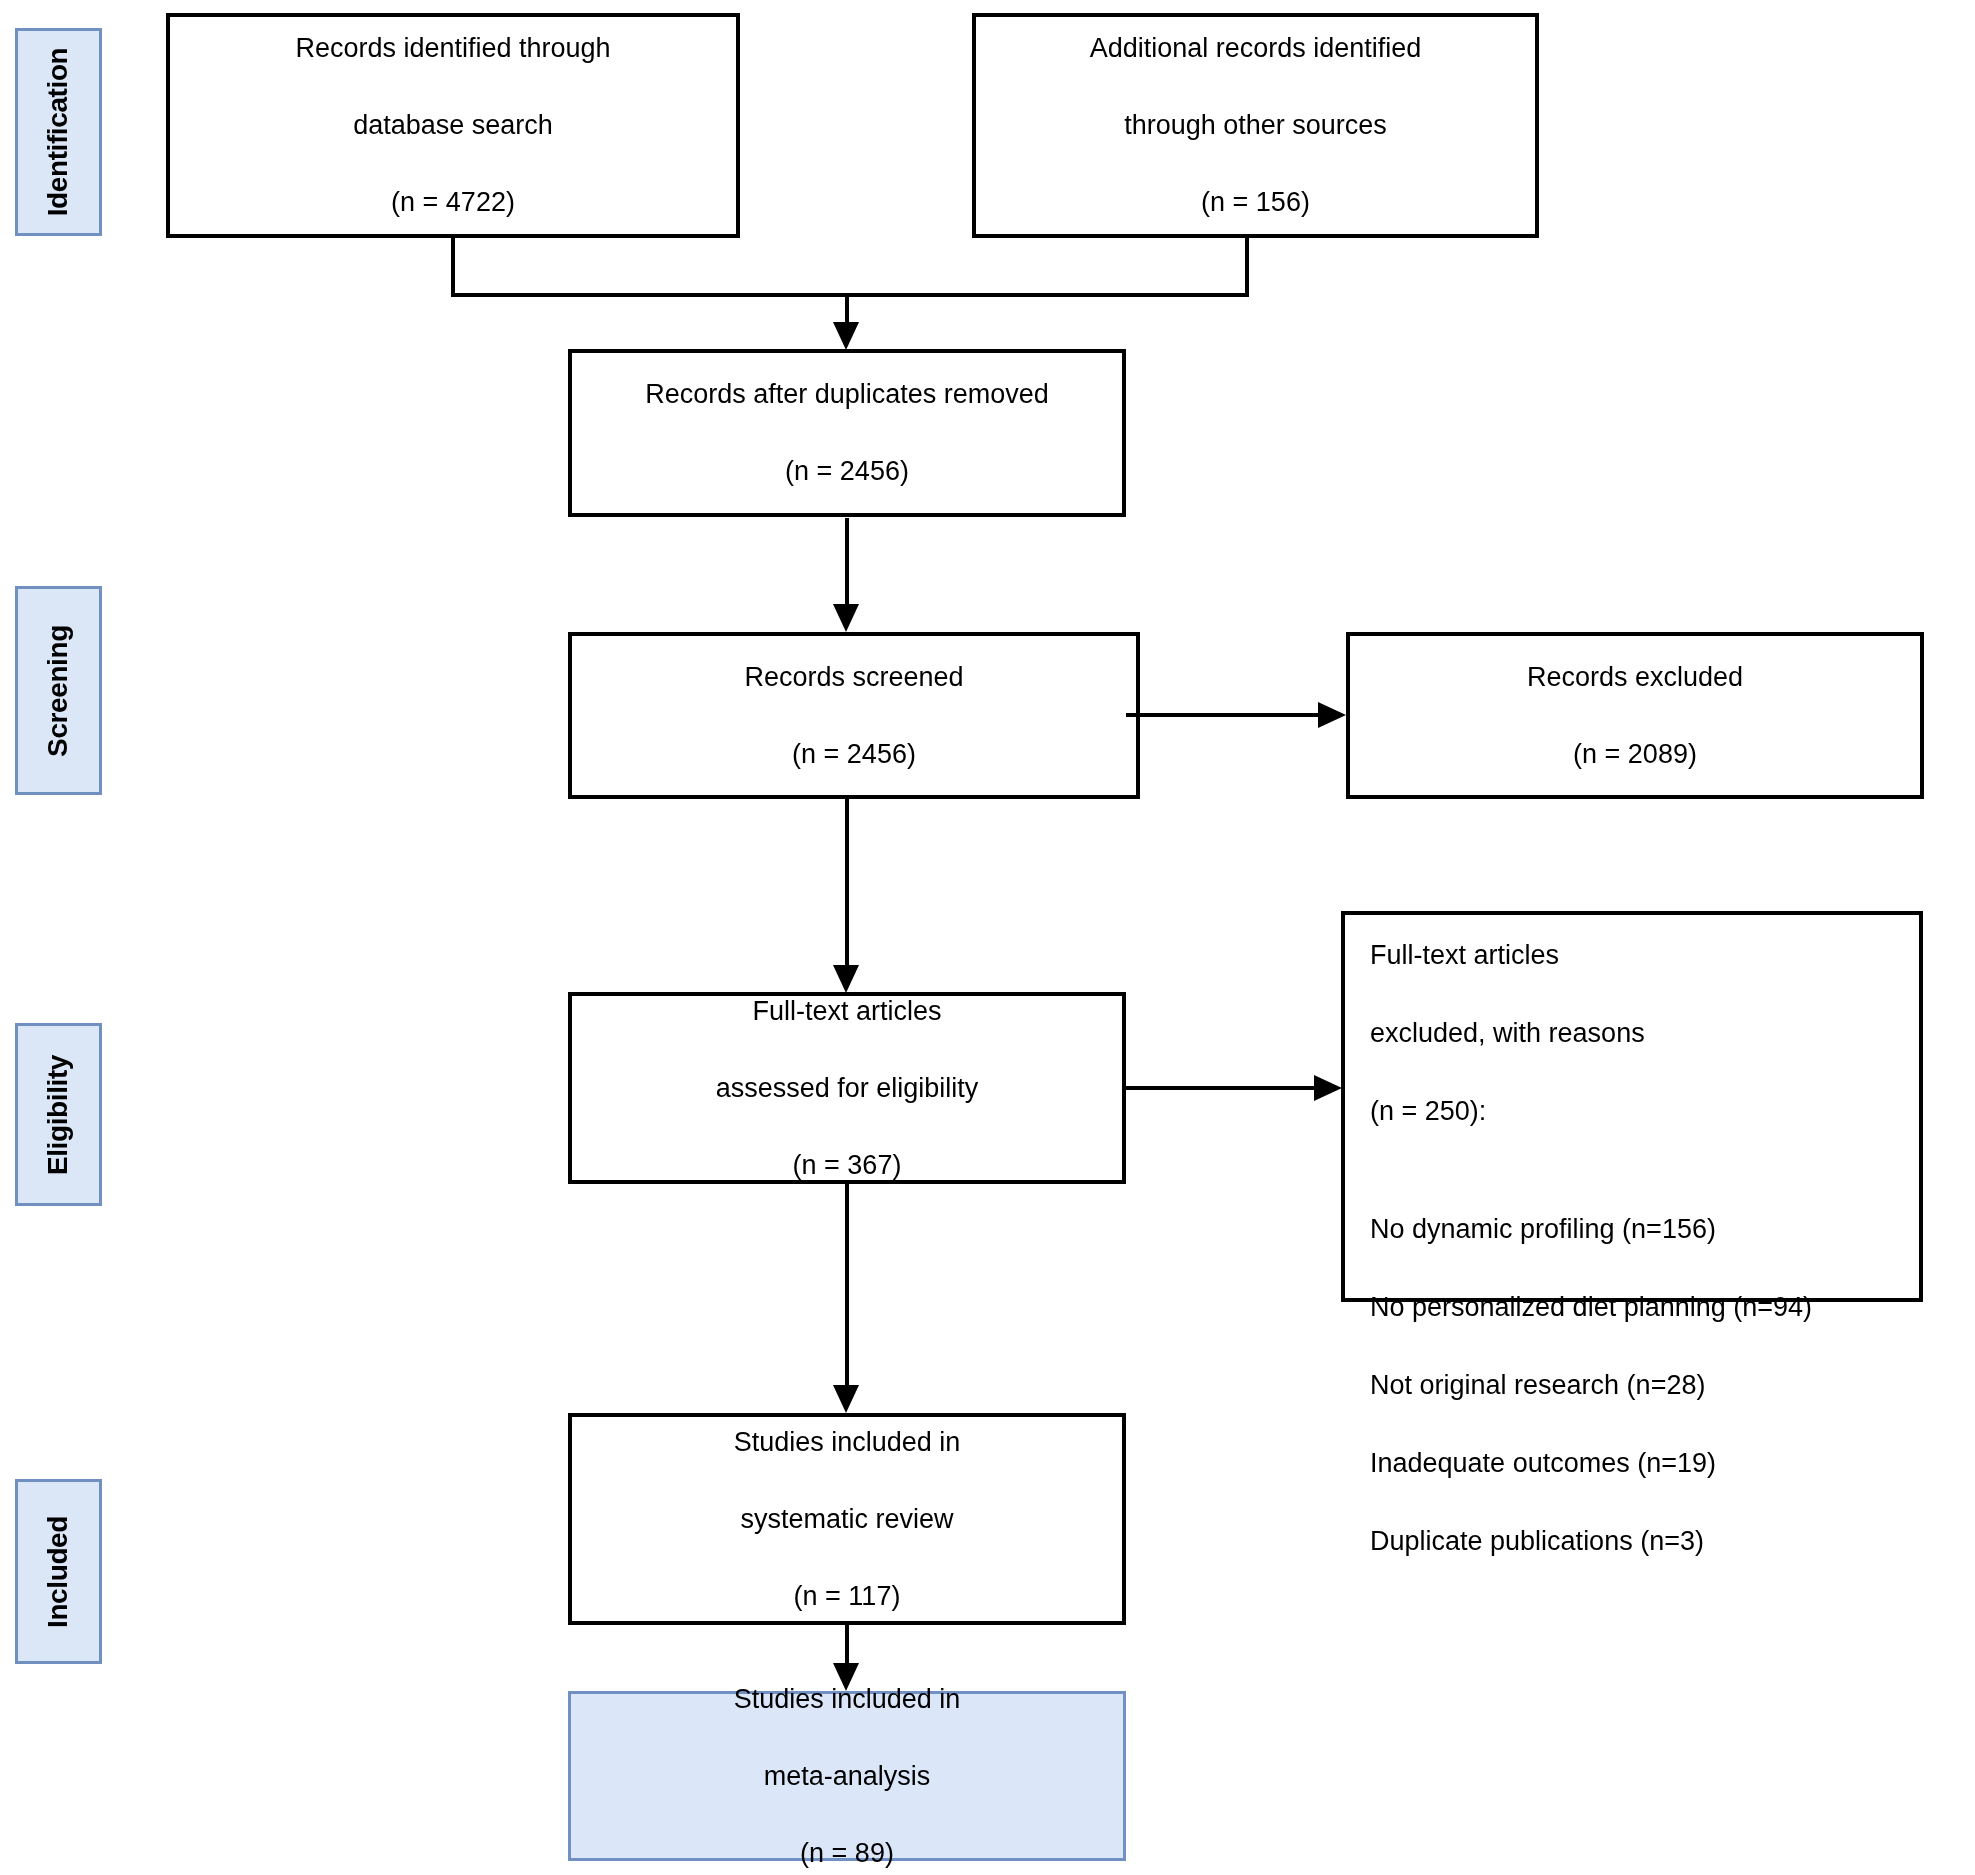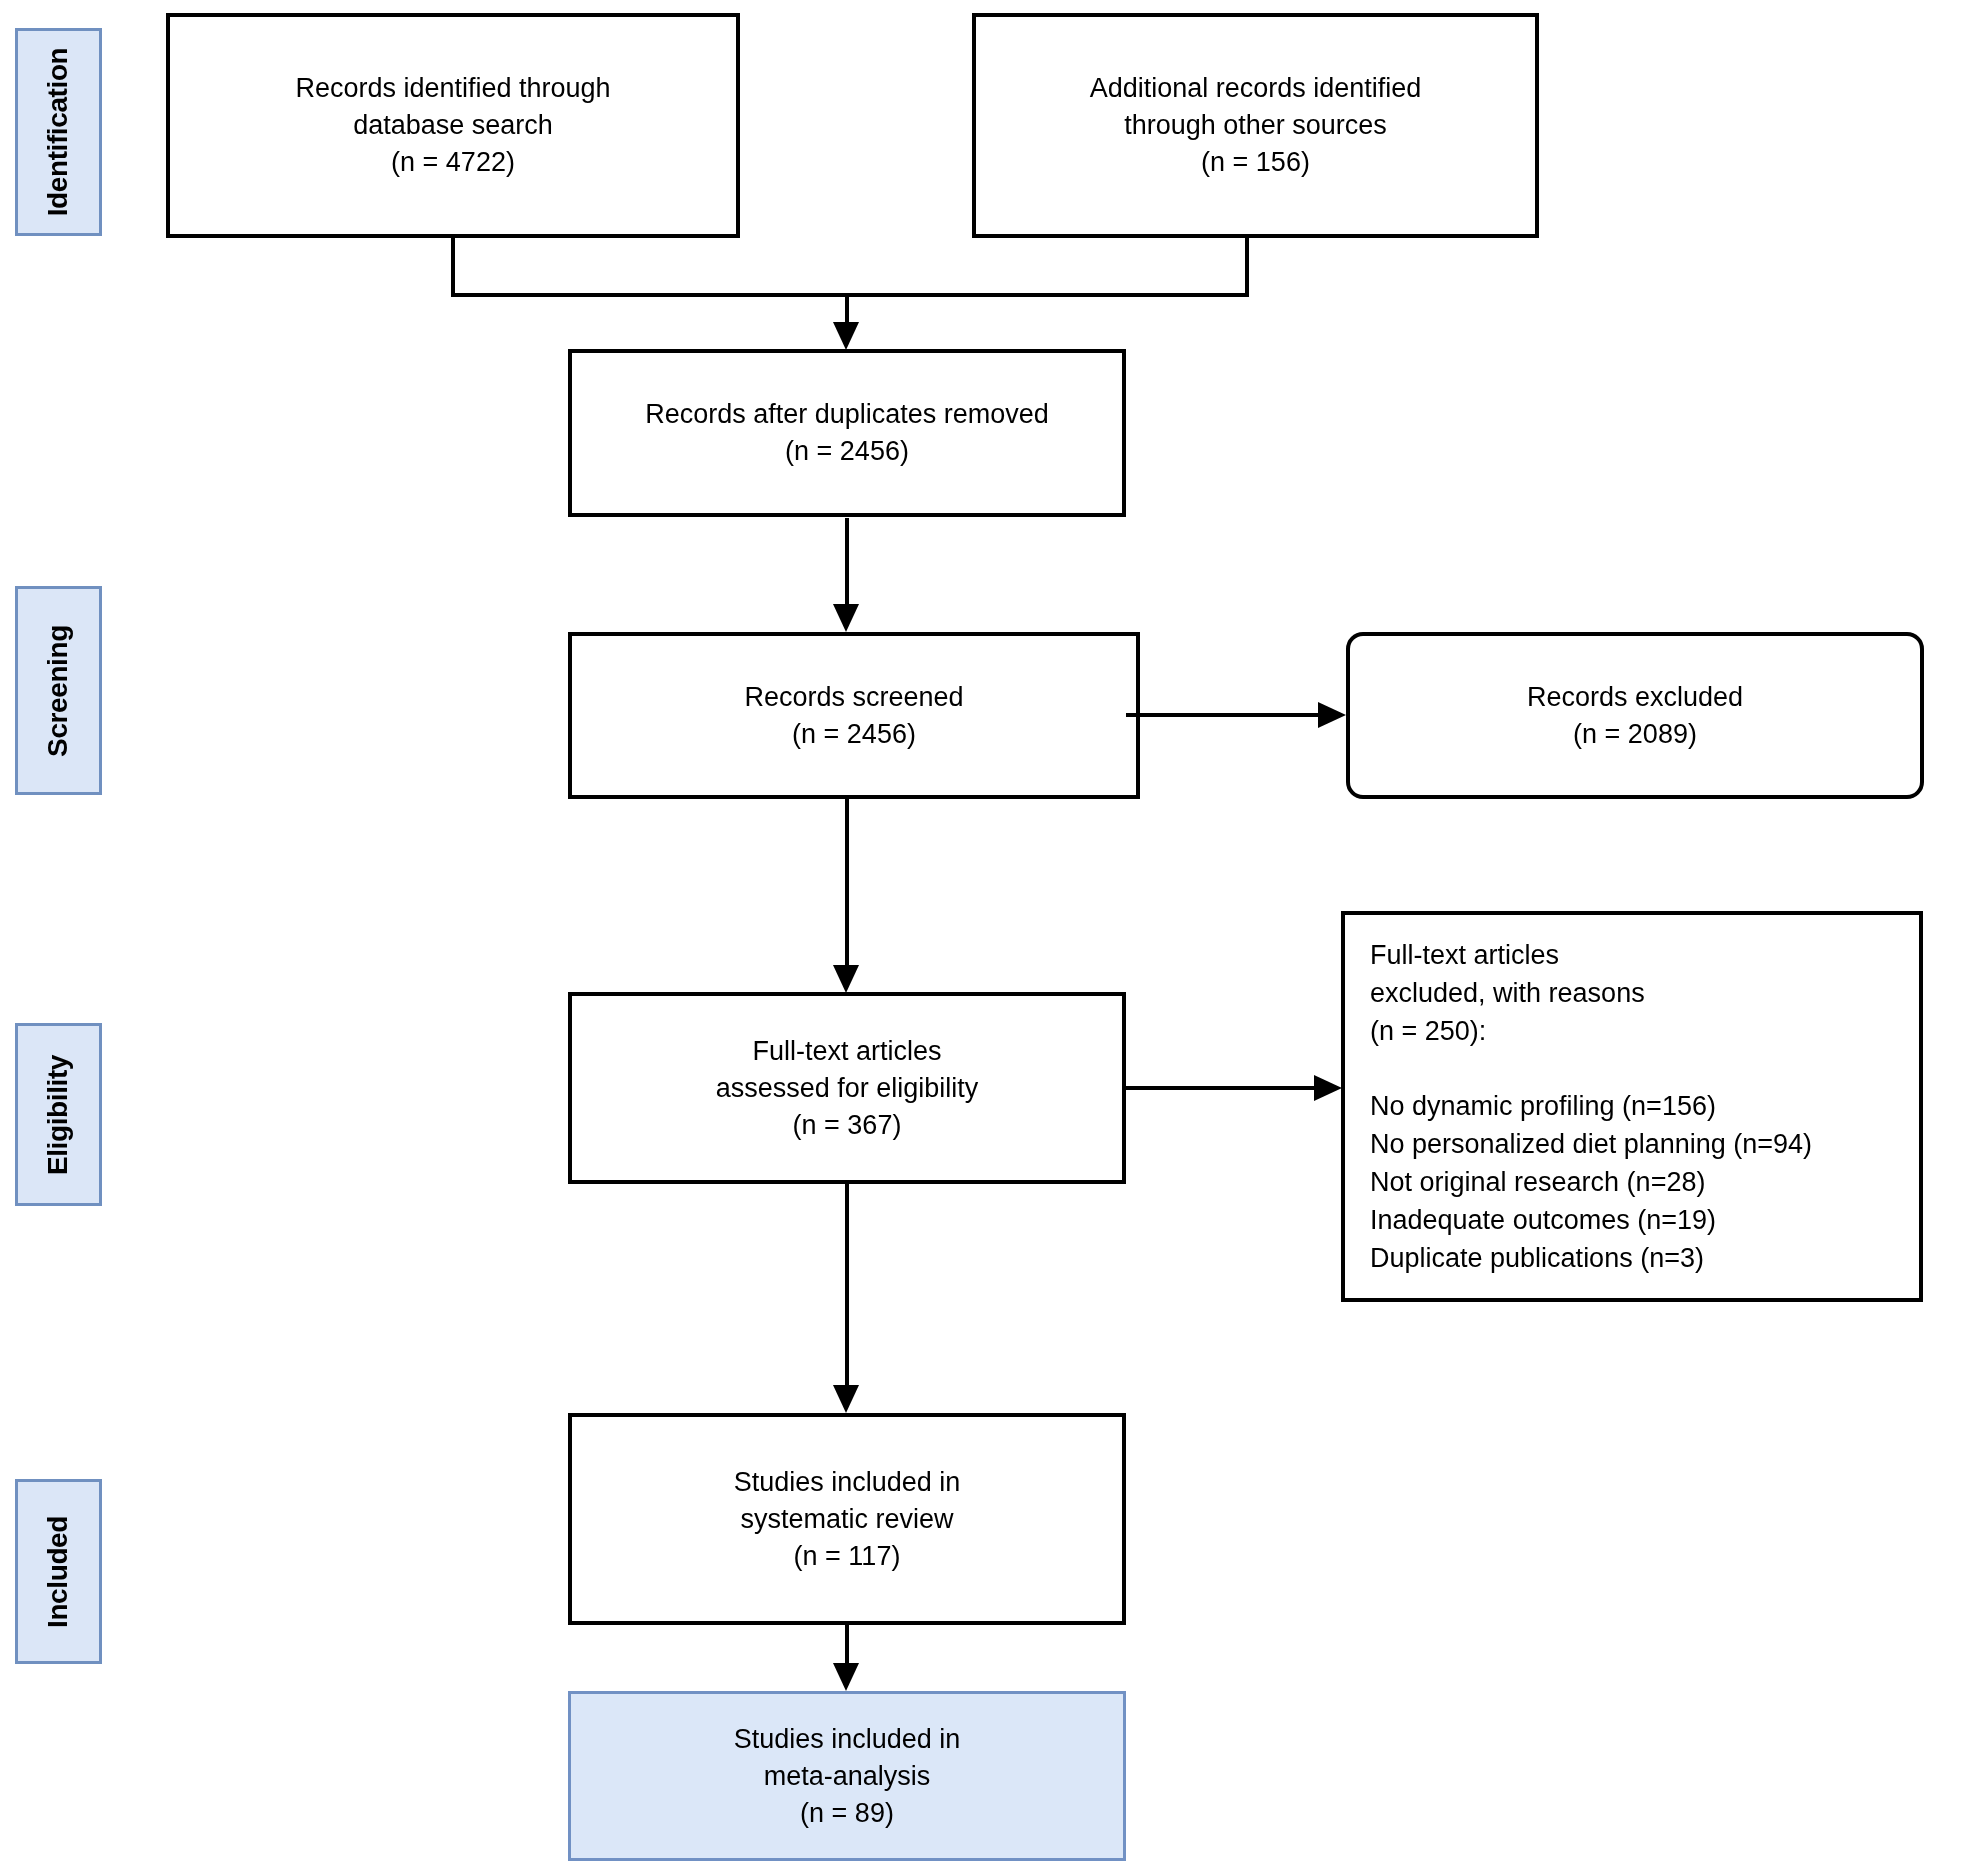--- a/index.html
+++ b/index.html
@@ -16,20 +16,21 @@
   
   .box {
     position: absolute;
     background: var(--box_fill, #fff);
     border: 4px solid var(--box_border, #000);
     display: flex;
     flex-direction: column;
     justify-content: center;
     align-items: center;
     text-align: center;
+    gap: 40px;
   }
   .box .line {
     font-size: 27px;
     line-height: 37px;
     white-space: nowrap;
   }
 
   
   .box.highlight {
     background: var(--highlight_fill, #dbe7f8);
@@ -120,21 +121,21 @@
   <div class="box" style="left:568px;top:349px;width:558px;height:168px;">
     <div class="line">Records after duplicates removed</div>
     <div class="line">(n = 2456)</div>
   </div>
 
   <div class="box" style="left:568px;top:632px;width:572px;height:167px;">
     <div class="line">Records screened</div>
     <div class="line">(n = 2456)</div>
   </div>
 
-  <div class="box" style="left:1346px;top:632px;width:578px;height:167px;border-radius:17px;">
+  <div class="box" style="left:1346px;top:632px;width:578px;height:167px;">
     <div class="line">Records excluded</div>
     <div class="line">(n = 2089)</div>
   </div>
 
   <div class="box" style="left:568px;top:992px;width:558px;height:192px;">
     <div class="line">Full-text articles</div>
     <div class="line">assessed for eligibility</div>
     <div class="line">(n = 367)</div>
   </div>
 

